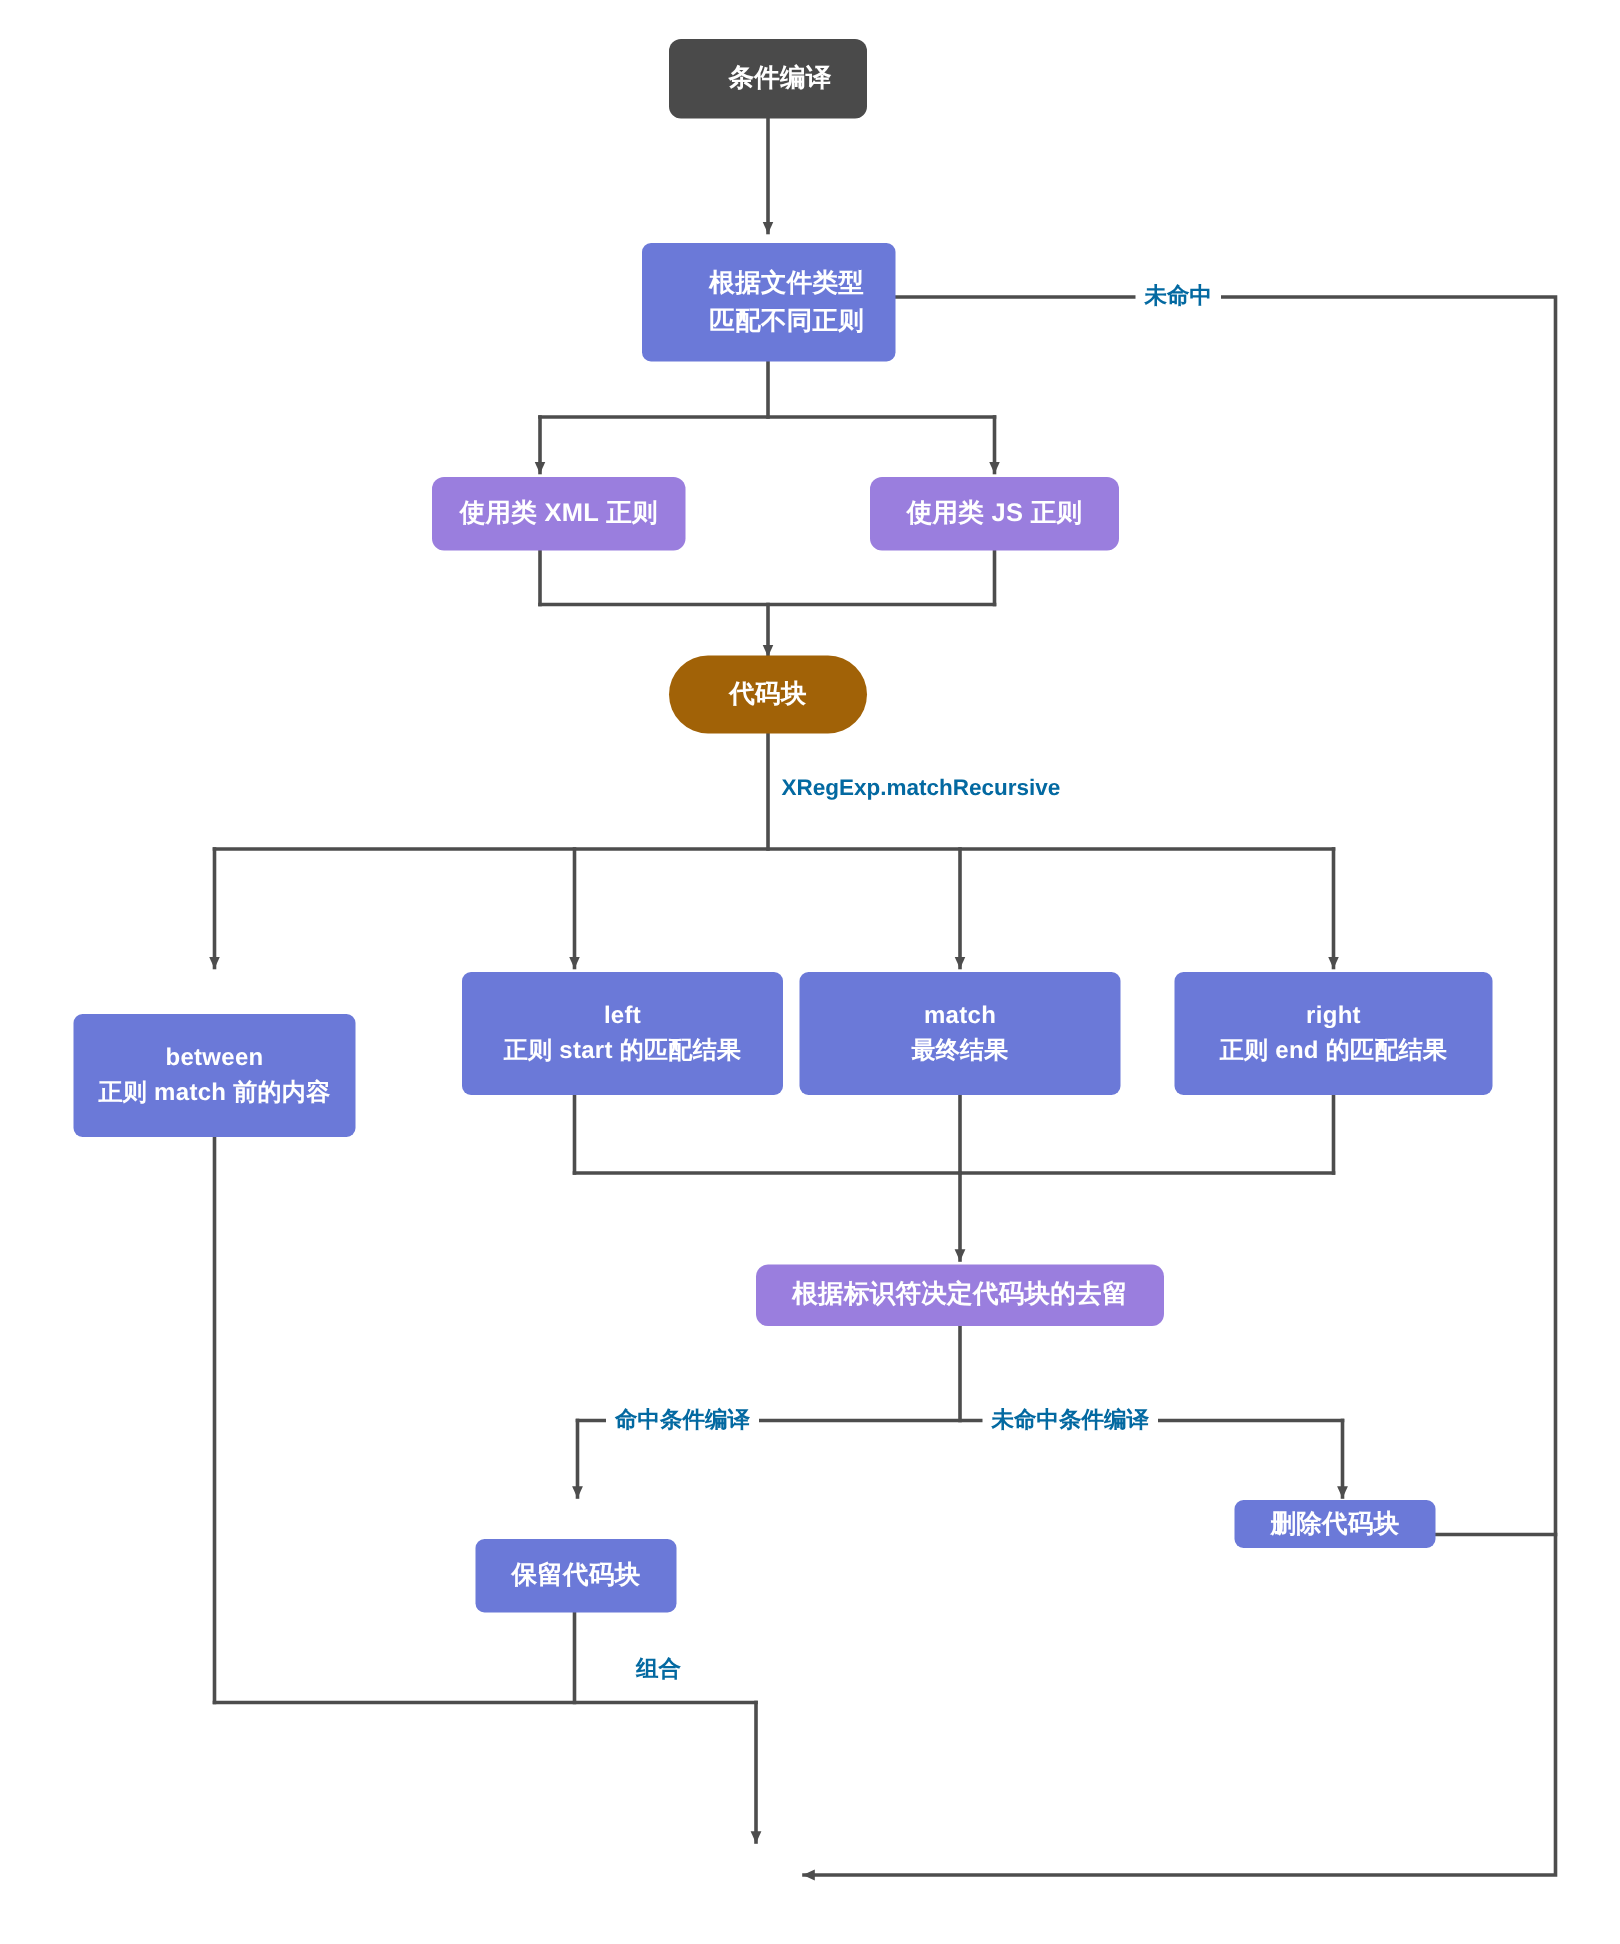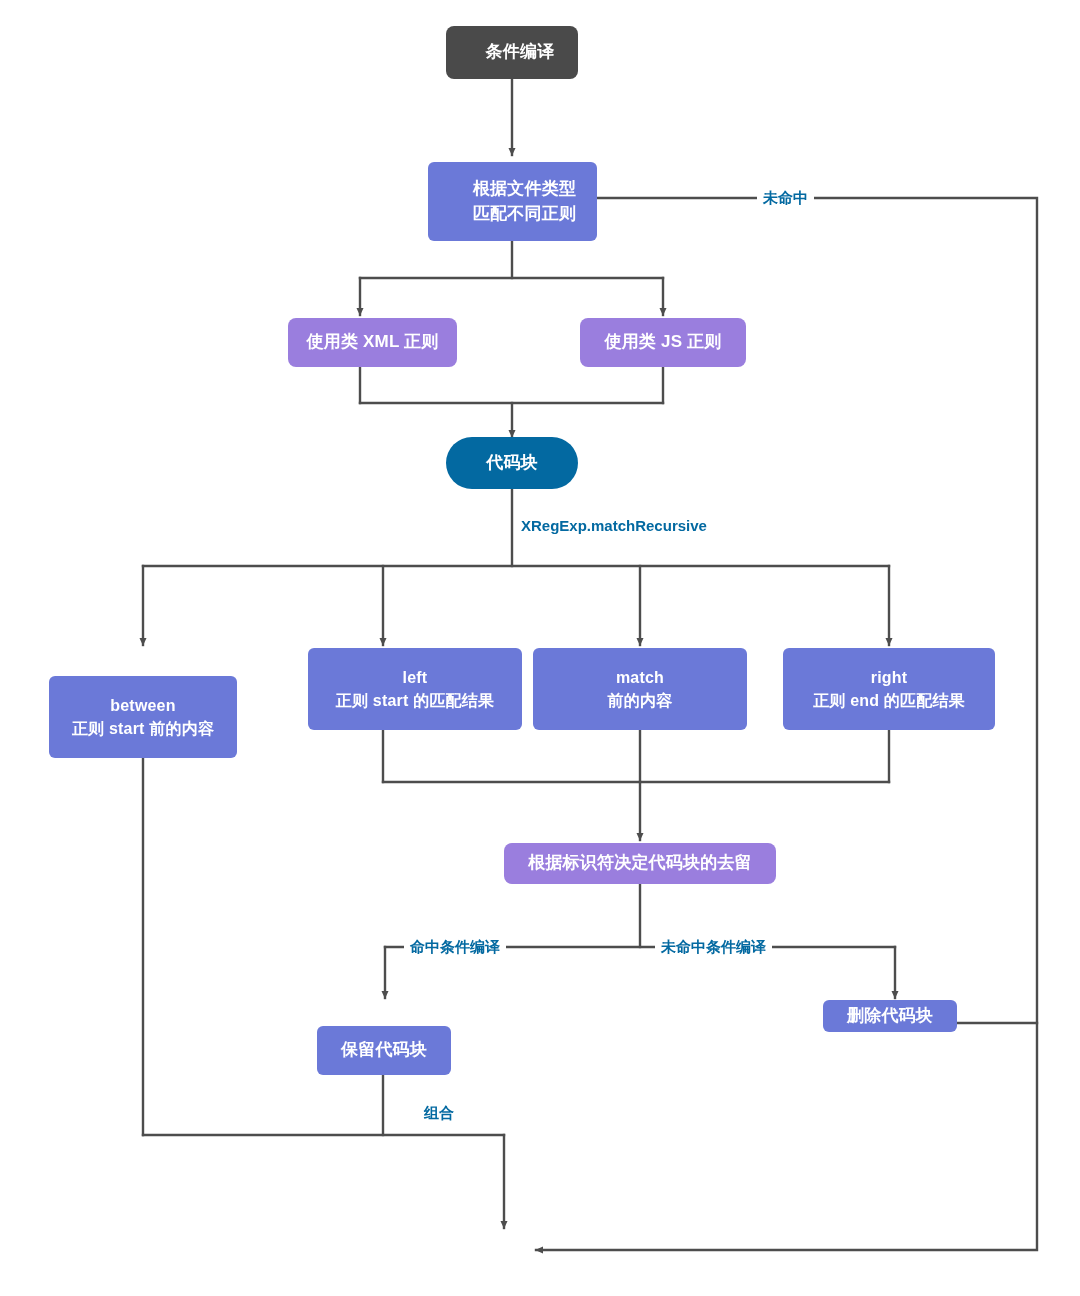--- a/index.html
+++ b/index.html
@@ -35,21 +35,21 @@
     color: #ffffff;
     font-weight: bold;
     line-height: 1.45;
     text-align: center;
     letter-spacing: 0.2px;
   }
   .node .line { display: block; white-space: nowrap; }
   .n-dark   { background: #4a4a4a; border-radius: 8px; padding-left: 16px; }
   .n-blue   { background: #6b79d8; border-radius: 6px; }
   .n-purple { background: #9a7ede; border-radius: 8px; }
-  .n-teal   { background: #0369a1; border-radius: 30px; }
+  .n-teal   { background: #a16207; border-radius: 30px; }
 
   .edge-label {
     position: absolute;
     color: #0369a1;
     font-weight: bold;
     font-size: 15px;
     white-space: nowrap;
     background: #ffffff;
     padding: 0 6px;
     line-height: 18px;
@@ -128,31 +128,31 @@
   <div class="node n-purple sz17" style="left:580px; top:318px; width:166px; height:49px;">
     <span class="line">使用类 JS 正则</span>
   </div>
 
   <div class="node n-teal sz17" style="left:446px; top:437px; width:132px; height:52px;">
     <span class="line">代码块</span>
   </div>
 
   <div class="node n-blue sz16" style="left:49px; top:648px; width:188px; height:82px;margin-top:28px;">
     <span class="line">between</span>
-    <span class="line">正则 start 前的内容</span>
+    <span class="line">正则 match 前的内容</span>
   </div>
 
   <div class="node n-blue sz16" style="left:276px; top:648px; width:214px; height:82px;margin-left:32px;">
     <span class="line">left</span>
     <span class="line">正则 start 的匹配结果</span>
   </div>
 
   <div class="node n-blue sz16" style="left:533px; top:648px; width:214px; height:82px;">
     <span class="line">match</span>
-    <span class="line">前的内容</span>
+    <span class="line">最终结果</span>
   </div>
 
   <div class="node n-blue sz16" style="left:783px; top:648px; width:212px; height:82px;">
     <span class="line">right</span>
     <span class="line">正则 end 的匹配结果</span>
   </div>
 
   <div class="node n-purple sz17" style="left:504px; top:843px; width:272px; height:41px;">
     <span class="line">根据标识符决定代码块的去留</span>
   </div>

